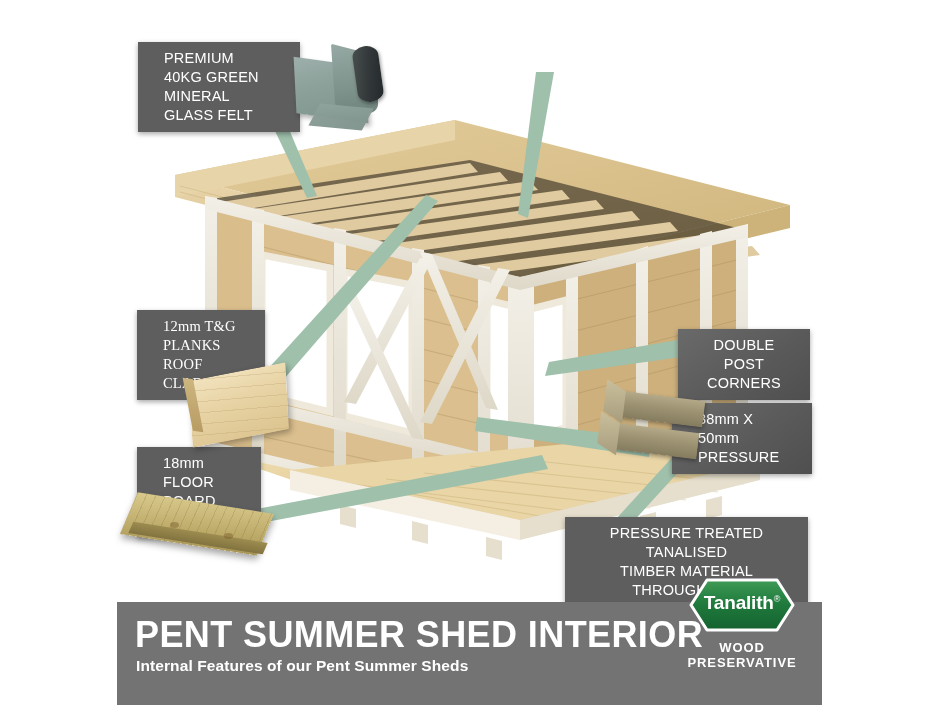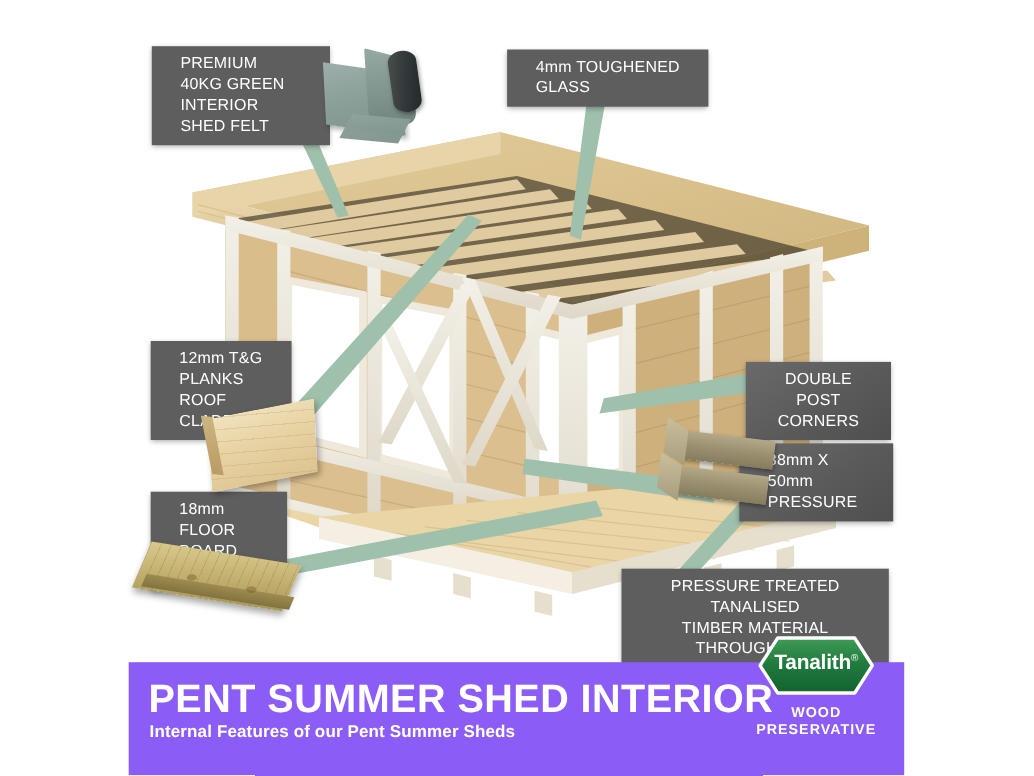--- a/index.html
+++ b/index.html
@@ -86,21 +86,21 @@
      transform:skewY(26deg);}
   .b1{left:16px;top:8px;transform:rotate(7deg);}
   .b2{left:10px;top:40px;transform:rotate(7deg);}
 
   
   #shed{position:absolute;left:0;top:0;width:940px;height:600px;z-index:10;}
   #shed svg{display:block;}
 
   
   #banner{position:absolute;left:117px;top:602px;width:705px;height:103px;
-     background:#8b5cf6;z-index:60;}
+     background:#737373;z-index:60;}
   #banner-title{position:absolute;left:18px;top:12px;
      font-size:36px;font-weight:bold;color:#ffffff;letter-spacing:.4px;
      white-space:nowrap;}
   #banner-sub{position:absolute;left:19px;top:55px;
      font-size:15.5px;font-weight:bold;color:#ffffff;letter-spacing:.1px;
      white-space:nowrap;}
 
   
   #tanalith{position:absolute;left:679px;top:578px;width:126px;height:86px;z-index:70;}
   #tana-badge{position:absolute;left:8px;top:0;width:110px;height:54px;}
@@ -337,28 +337,25 @@
     <div class="batten b1">
         <div class="end"></div>
       </div>
     <div class="batten b2">
         <div class="end"></div>
       </div>
   </div>
 
   <div class="callout" style="left:138px;top:42px;width:162px;">
     <div>PREMIUM 40KG GREEN</div>
-    <div>INTERIOR SHED FELT</div>
-  </div>
-
-  <div class="callout" style="left:461px;top:45px;width:183px;">
-    <div>4mm TOUGHENED GLASS</div>
-  </div>
-
-  <div class="callout" style="left:137px;top:310px;width:128px;">
+    <div>MINERAL GLASS FELT</div>
+  </div>
+
+
+  <div class="callout" style="left:137px;top:310px;width:128px;font-family:Liberation Serif, serif;">
     <div>12mm T&amp;G</div>
     <div>PLANKS ROOF</div>
     <div>CLADDING</div>
   </div>
 
   <div class="callout" style="left:137px;top:447px;width:124px;">
     <div>18mm FLOOR</div>
     <div>BOARD PLANKS</div>
   </div>
 

